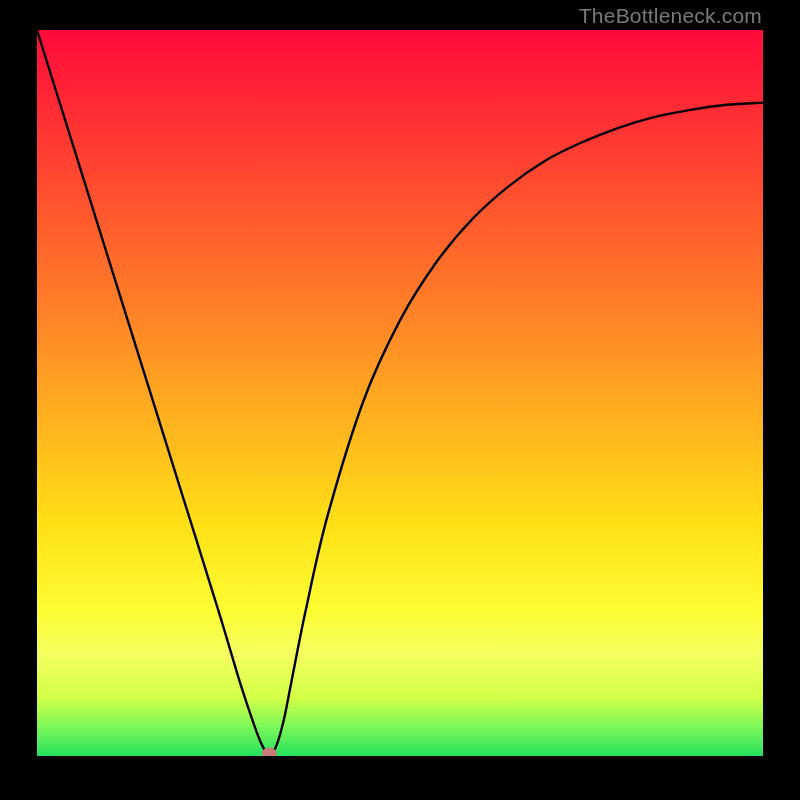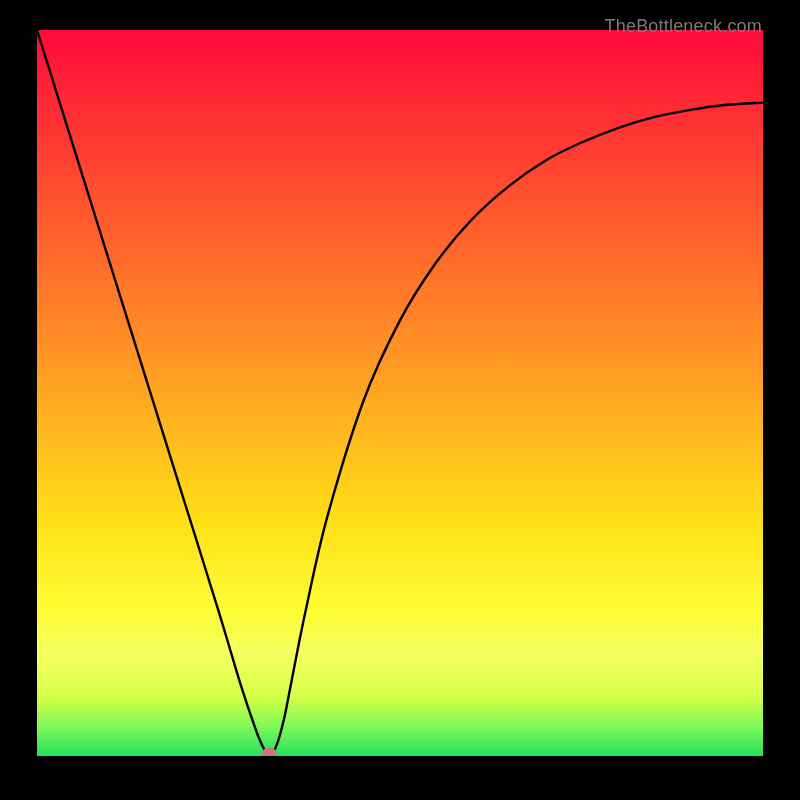--- a/index.html
+++ b/index.html
@@ -53,24 +53,24 @@
     stroke-width: 2.4;
     stroke-linejoin: round;
     stroke-linecap: round;
   }
   .dot {
     fill: #c97a7a;
     stroke: #c97a7a;
   }
   .watermark {
     position: absolute;
-    top: 16px;
+    top: 4px;
     right: 38px;
     color: #7a7a7a;
-    font-size: 18px;
+    font-size: 21px;
     font-weight: 500;
     letter-spacing: 0.2px;
     user-select: none;
   }
 </style>
 </head>
 <body>
 
 <div class="frame">
 

